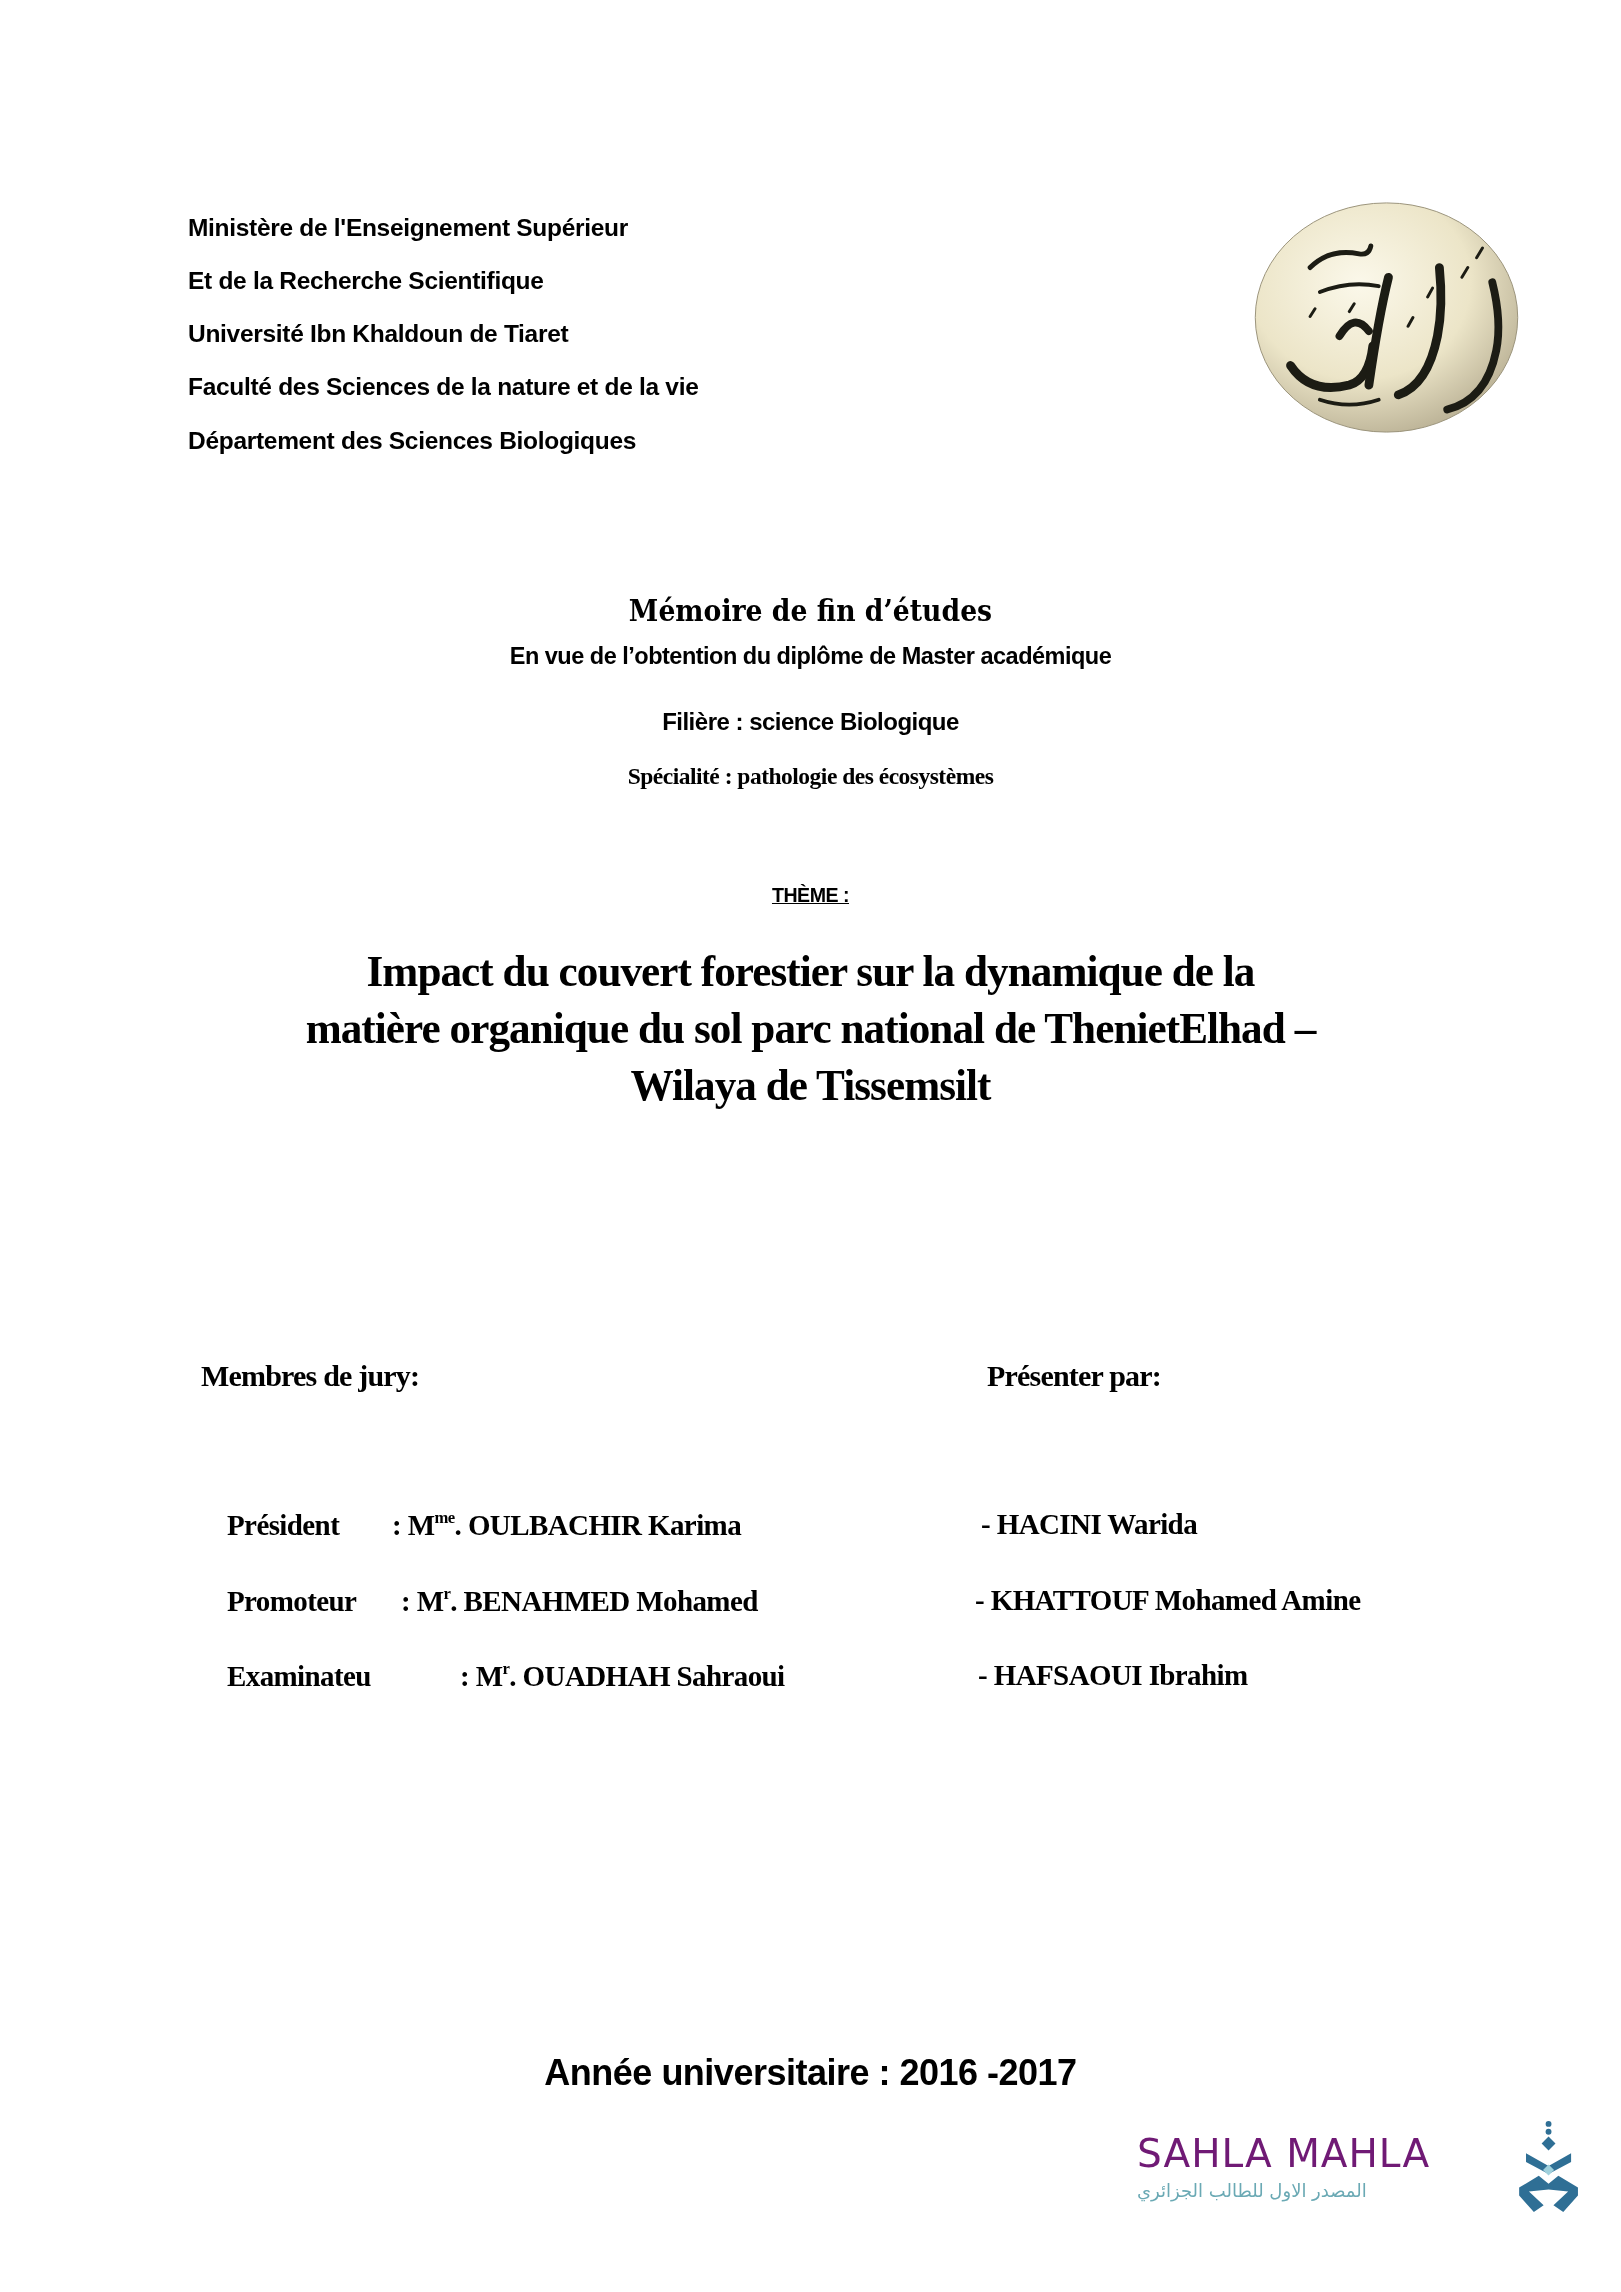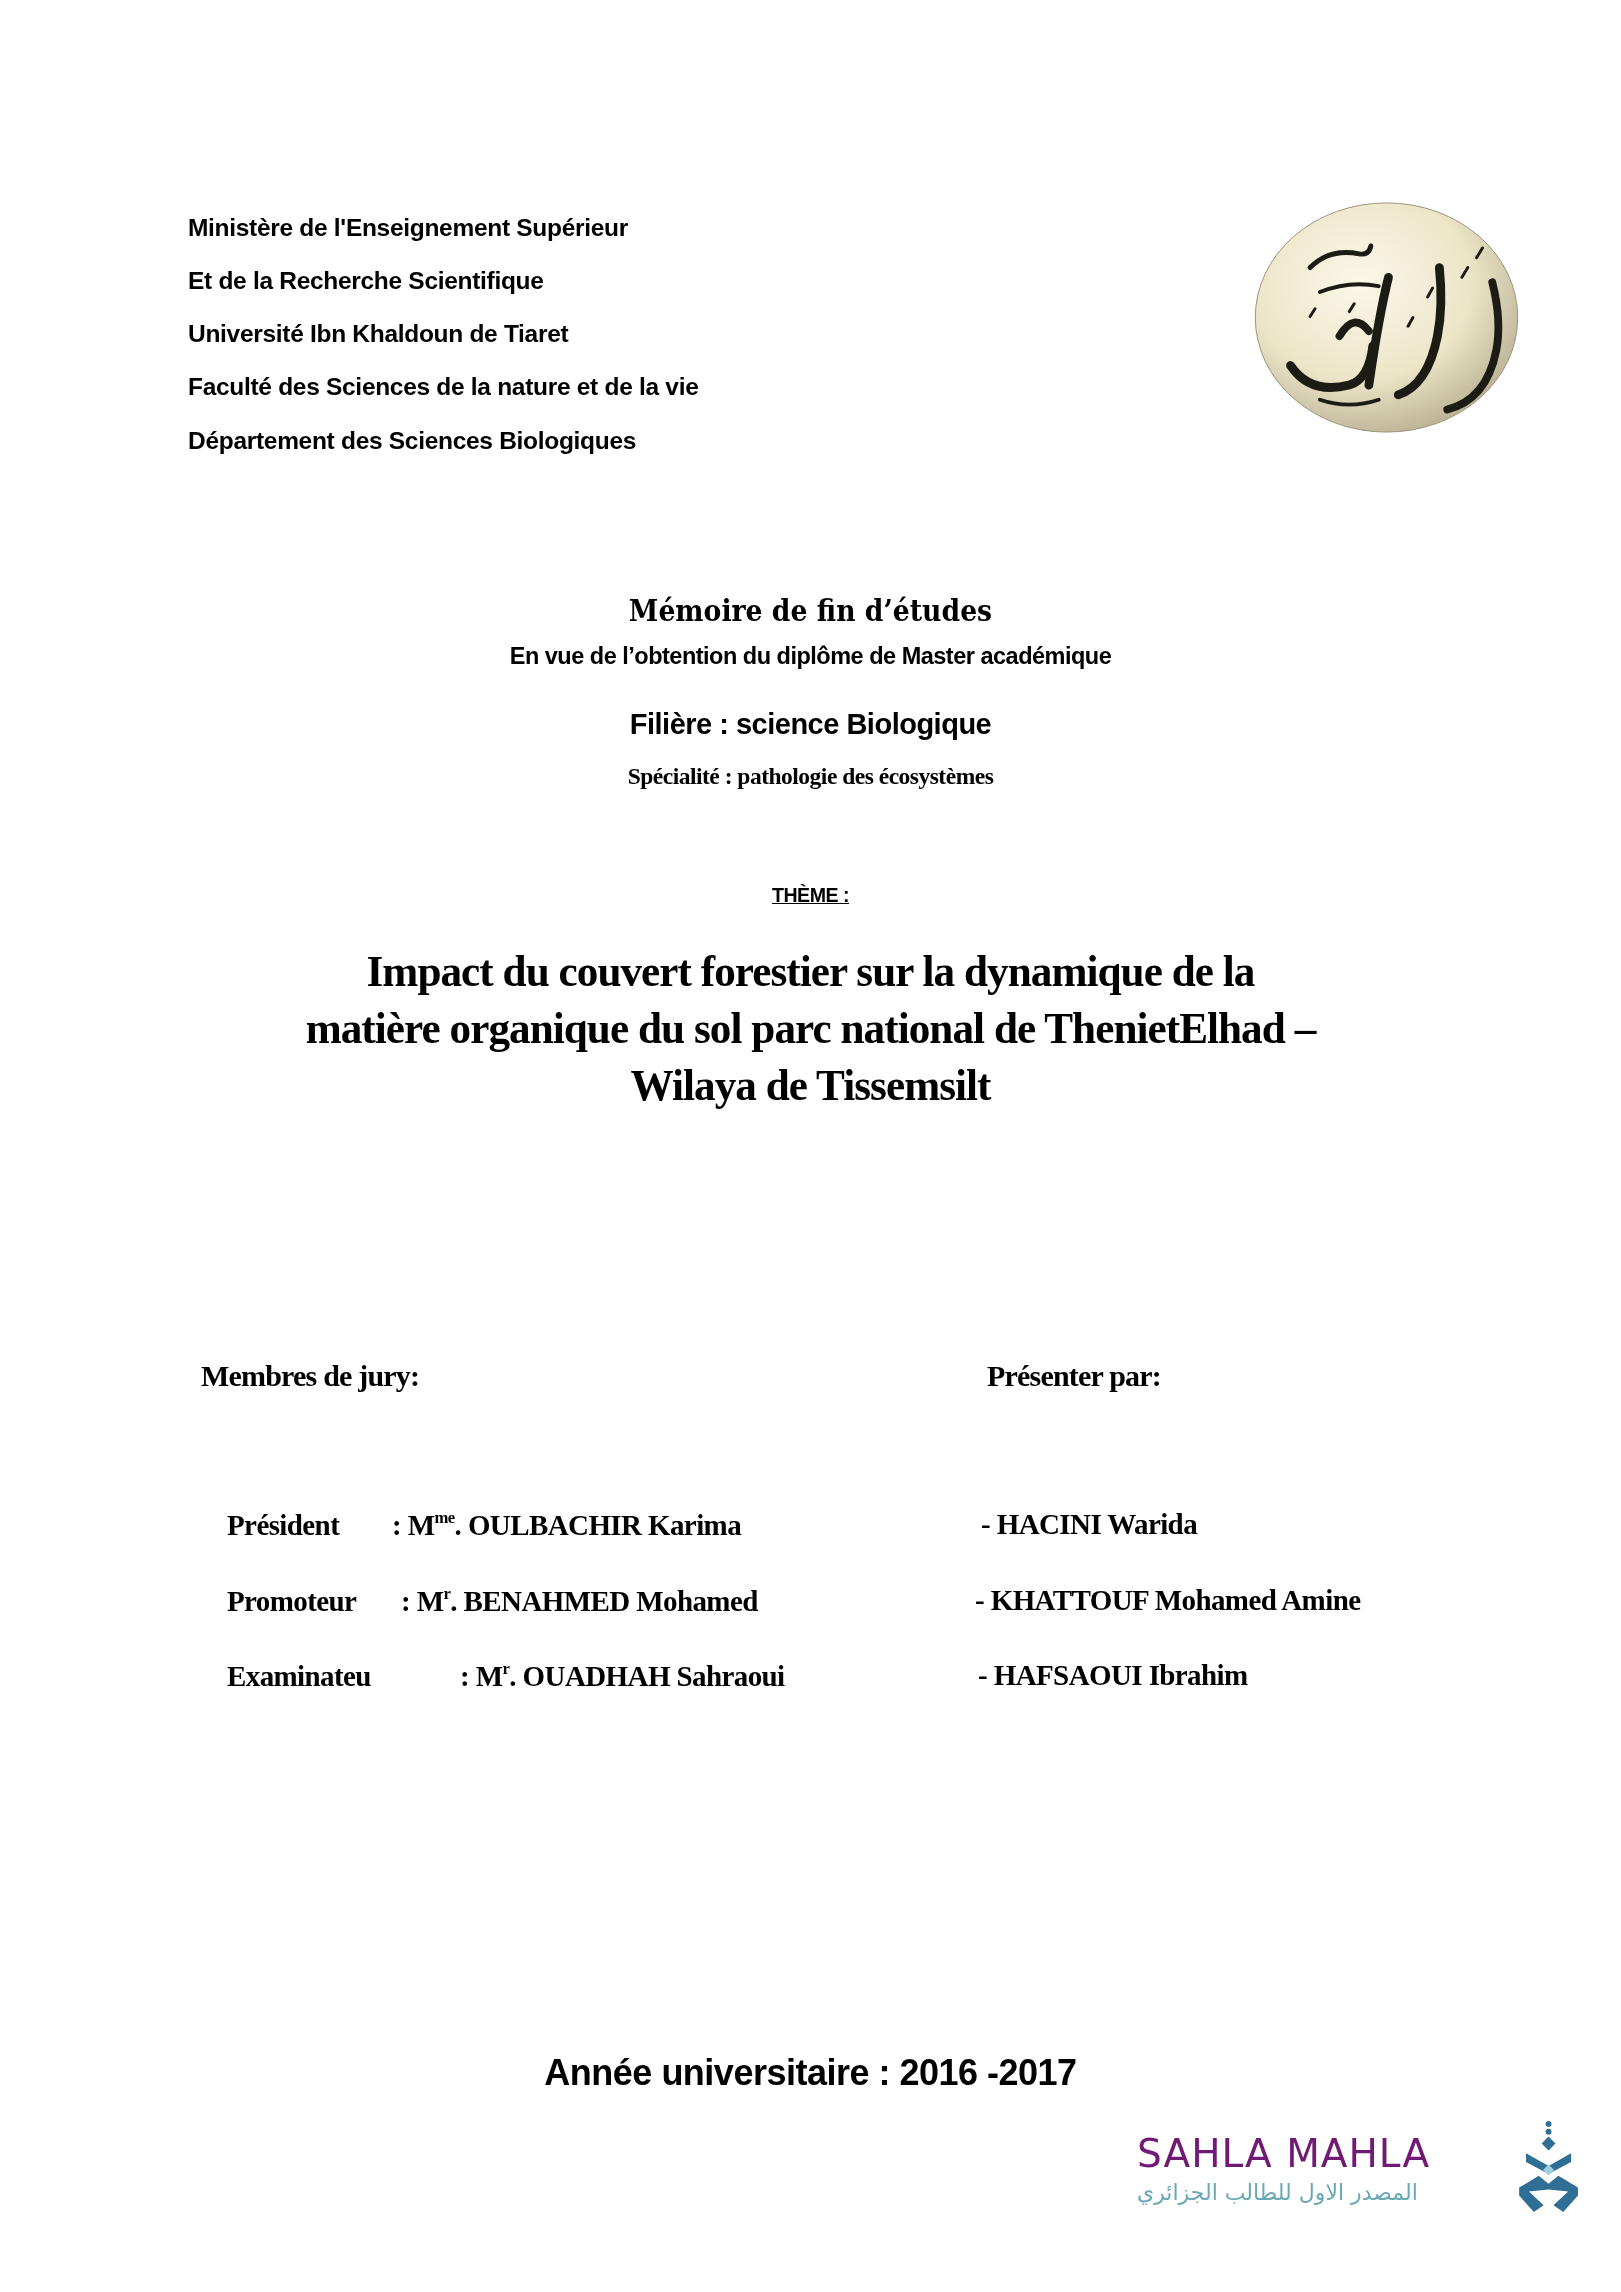--- a/index.html
+++ b/index.html
@@ -11,21 +11,21 @@
     
     .inst { left: 188px; font-size: 24.5px; letter-spacing: -0.3px; line-height: 29px; margin-top: 16px; }
 
     
     .logo { left: 1251px; top: 199px; width: 271px; height: 237px; }
 
     
     .center { left: 0; width: 1621px; text-align: center; }
     .memoire { top: 594px; font-size: 29px; font-family: "DejaVu Serif", "Liberation Serif", serif; font-weight: bold; transform: scaleX(0.92); }
     .envue { top: 643px; font-size: 23.5px; letter-spacing: -0.5px; }
-    .filiere { top: 708px; font-size: 29px; letter-spacing: -0.5px; }
+    .filiere { top: 708px; font-size: 24px; letter-spacing: -0.5px; }
     .specialite { top: 763px; font-size: 23.5px; letter-spacing: -0.5px; font-family: Liberation Serif, serif; }
     .theme-label { top: 884px; font-size: 19.6px; letter-spacing: -0.5px; text-decoration: underline; }
 
     .title { top: 943px; font-size: 45px; line-height: 57px; letter-spacing: -1px; transform: scaleX(0.96); }
     .title div { white-space: nowrap; }
 
     
     .hdr { font-size: 30px; letter-spacing: -0.8px; }
     .jury-hdr { left: 201px; top: 1359px; }
     .pres-hdr { left: 939px; top: 1359px; margin-left: 48px; }
@@ -100,21 +100,21 @@
 </div>
 
 <div class="abs serif row" style="left:981px; top:1508px">- HACINI Warida</div>
 <div class="abs serif row" style="left:975px; top:1584px">- KHATTOUF Mohamed Amine</div>
 <div class="abs serif row" style="left:978px; top:1659px">- HAFSAOUI Ibrahim</div>
 
 <div class="abs center sans year">Année universitaire : 2016 -2017</div>
 
 <div class="abs watermark">
   <div style="position:absolute; left:0; top:11.8px; font-family:'DejaVu Sans', sans-serif; font-size:39px; color:#701a75; letter-spacing:1px; white-space:nowrap;">SAHLA MAHLA</div>
-  <div dir="rtl" style="position:absolute; left:0; top:61px; width:377px; font-family:'DejaVu Sans', sans-serif; font-size:22px; color:#6aa9b4; white-space:nowrap; text-align:left;">المصدر الاول للطالب الجزائري</div>
+  <div dir="rtl" style="position:absolute; left:0; top:61px; width:377px; font-family:'DejaVu Sans', sans-serif; font-size:18px; color:#6aa9b4; white-space:nowrap; text-align:left;">المصدر الاول للطالب الجزائري</div>
   <svg style="position:absolute; left:377px; top:0;" width="74" height="98" viewBox="0 0 75 100">
     <circle cx="35" cy="5" r="3" fill="#2f6f95"></circle>
     <circle cx="35" cy="13" r="3" fill="#2f6f95"></circle>
     <rect x="30" y="20" width="10" height="10" transform="rotate(45 35 25)" fill="#2f6f95"></rect>
     <path d="M12 35 L35 48 L58 35 L58 44 L35 56 L12 44 Z" fill="#2f6f95"></path>
     <rect x="31" y="48" width="8" height="8" transform="rotate(45 35 52)" fill="#9fd0dc"></rect>
     <path d="M5 70 L25 58 L35 66 L45 58 L65 70 L65 78 L50 95 L40 88 L55 74 L35 72 L15 74 L30 88 L20 95 L5 78 Z" fill="#2f6f95"></path>
   </svg>
 </div>
 

